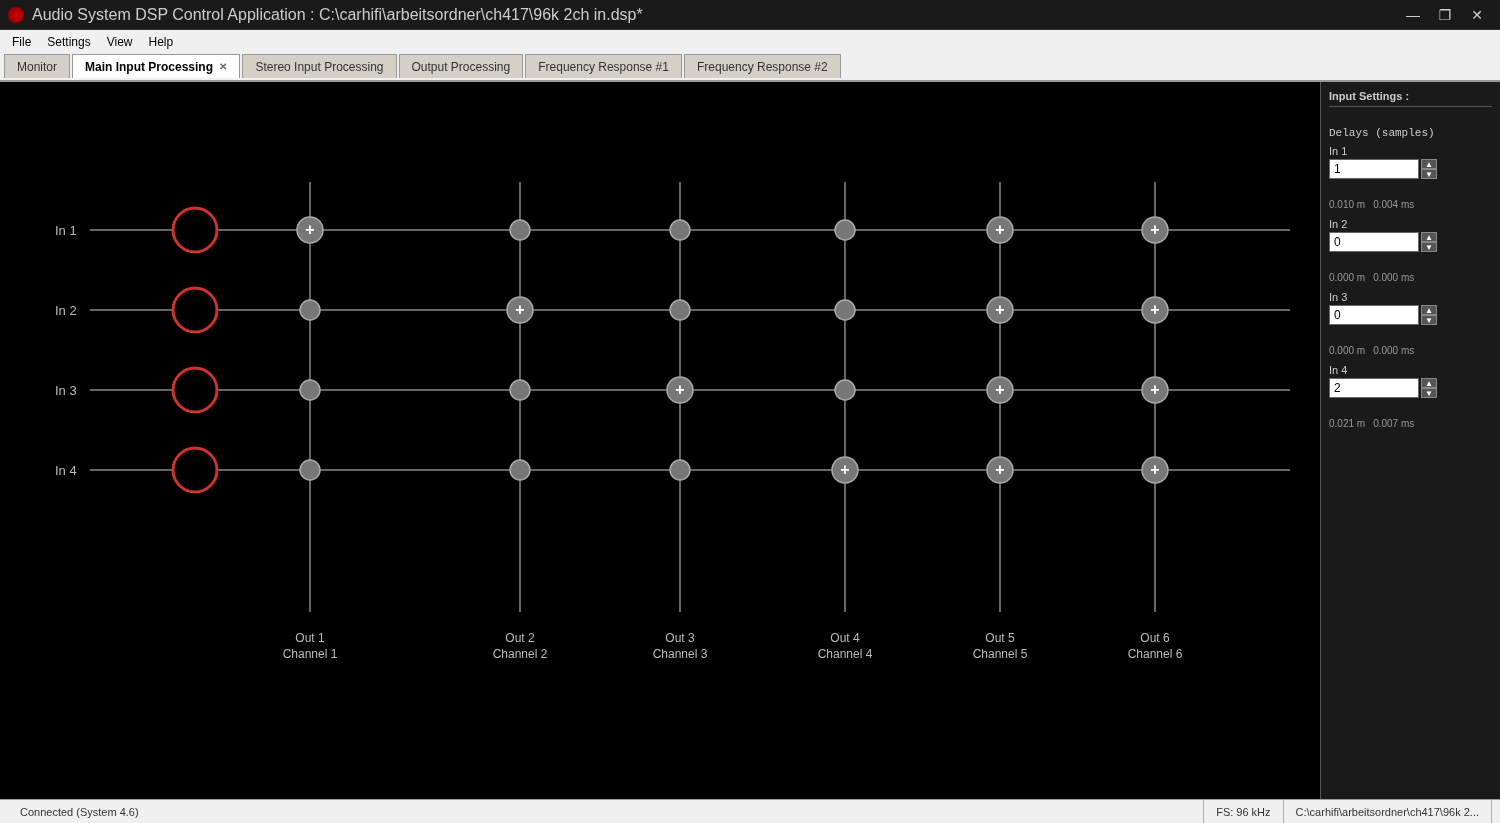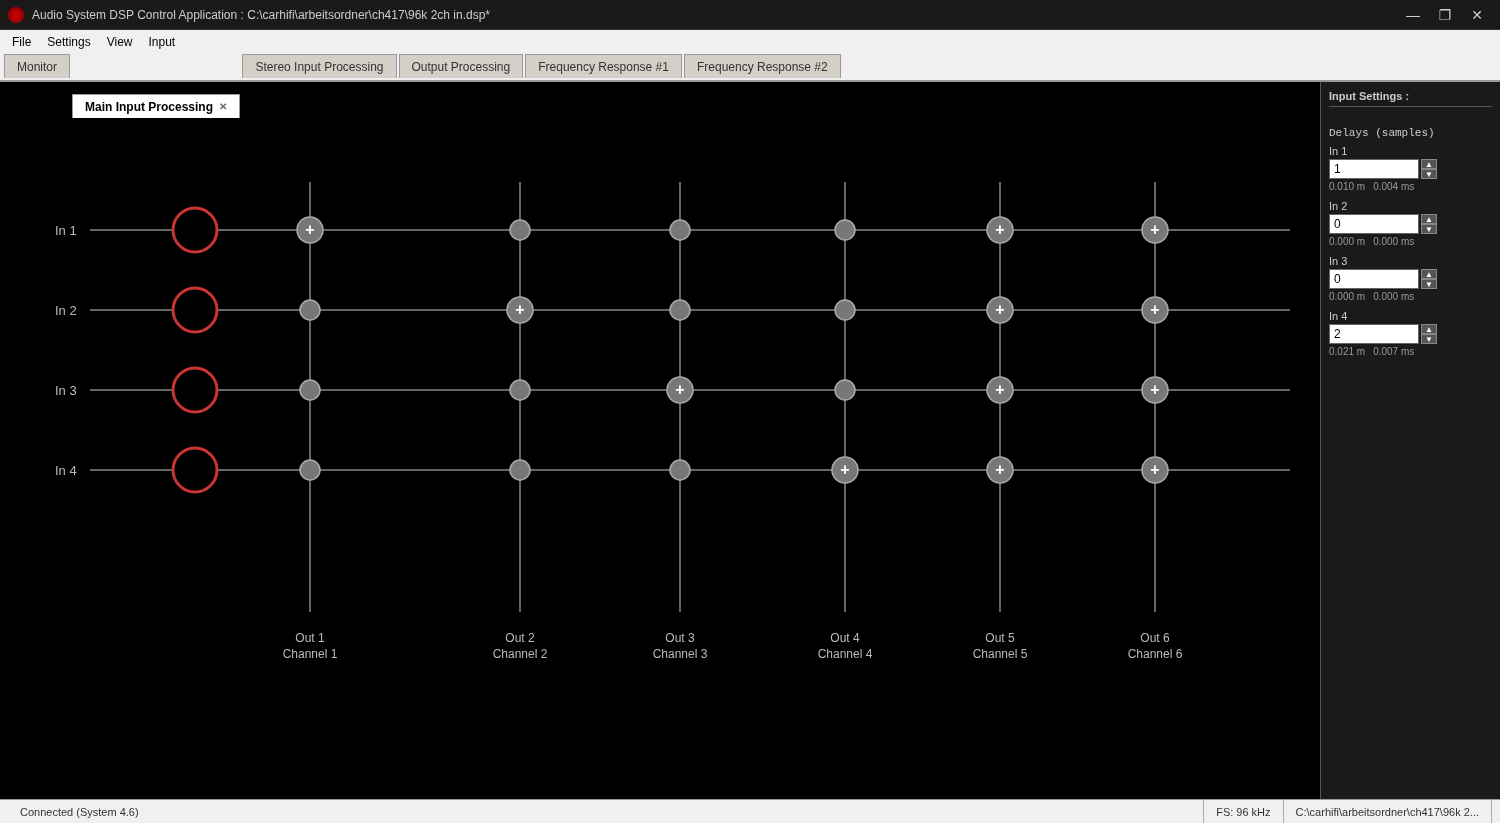--- a/index.html
+++ b/index.html
@@ -24,21 +24,21 @@
     }
     #titlebar .app-icon {
       width: 16px; height: 16px;
       background: radial-gradient(circle, #cc0000, #880000);
       border-radius: 50%;
       margin-right: 8px;
       flex-shrink: 0;
     }
     #titlebar .title-text {
       flex: 1;
-      font-size: 12px;
+      font-size: 16px;
       color: #ccc;
     }
     #titlebar .win-controls {
       display: flex;
       gap: 2px;
     }
     #titlebar .win-btn {
       width: 30px; height: 20px;
       background: transparent;
       border: none;
@@ -85,21 +85,20 @@
       margin-right: 2px;
       height: 24px;
       display: flex;
       align-items: center;
       gap: 4px;
     }
     .tab.active {
       background: #fff;
       font-weight: bold;
       color: #000;
-      margin-top: 40px;
     }
     .tab .tab-close {
       font-size: 10px;
       color: #666;
       margin-left: 2px;
     }
 
     
     #main-content {
       display: flex;
@@ -177,21 +176,21 @@
       cursor: pointer;
       display: flex;
       align-items: center;
       justify-content: center;
       font-size: 8px;
       color: #fff;
     }
     .delay-metrics {
       font-size: 10px;
       color: #999;
-      margin-top: 2px;
+      margin-top: 20px;
       display: flex;
       gap: 8px;
     }
 
     
     #statusbar {
       height: 24px;
       background: #f0f0f0;
       border-top: 1px solid #999;
       display: flex;
@@ -223,21 +222,21 @@
     <button class="win-btn">—</button>
     <button class="win-btn">❐</button>
     <button class="win-btn close">✕</button>
   </div>
 </div>
 
 <div id="menubar">
 <div class="menu-item">File</div>
     <div class="menu-item">Settings</div>
     <div class="menu-item">View</div>
-    <div class="menu-item">Input</div>
+    <div class="menu-item">Help</div>
   </div>
 
 <div id="tabbar">
 <div class="tab">Monitor</div>
     <div class="tab active">Main Input Processing<span class="tab-close">✕</span></div>
     <div class="tab">Stereo Input Processing</div>
     <div class="tab">Output Processing</div>
     <div class="tab">Frequency Response #1</div>
     <div class="tab">Frequency Response #2</div>
   </div>

